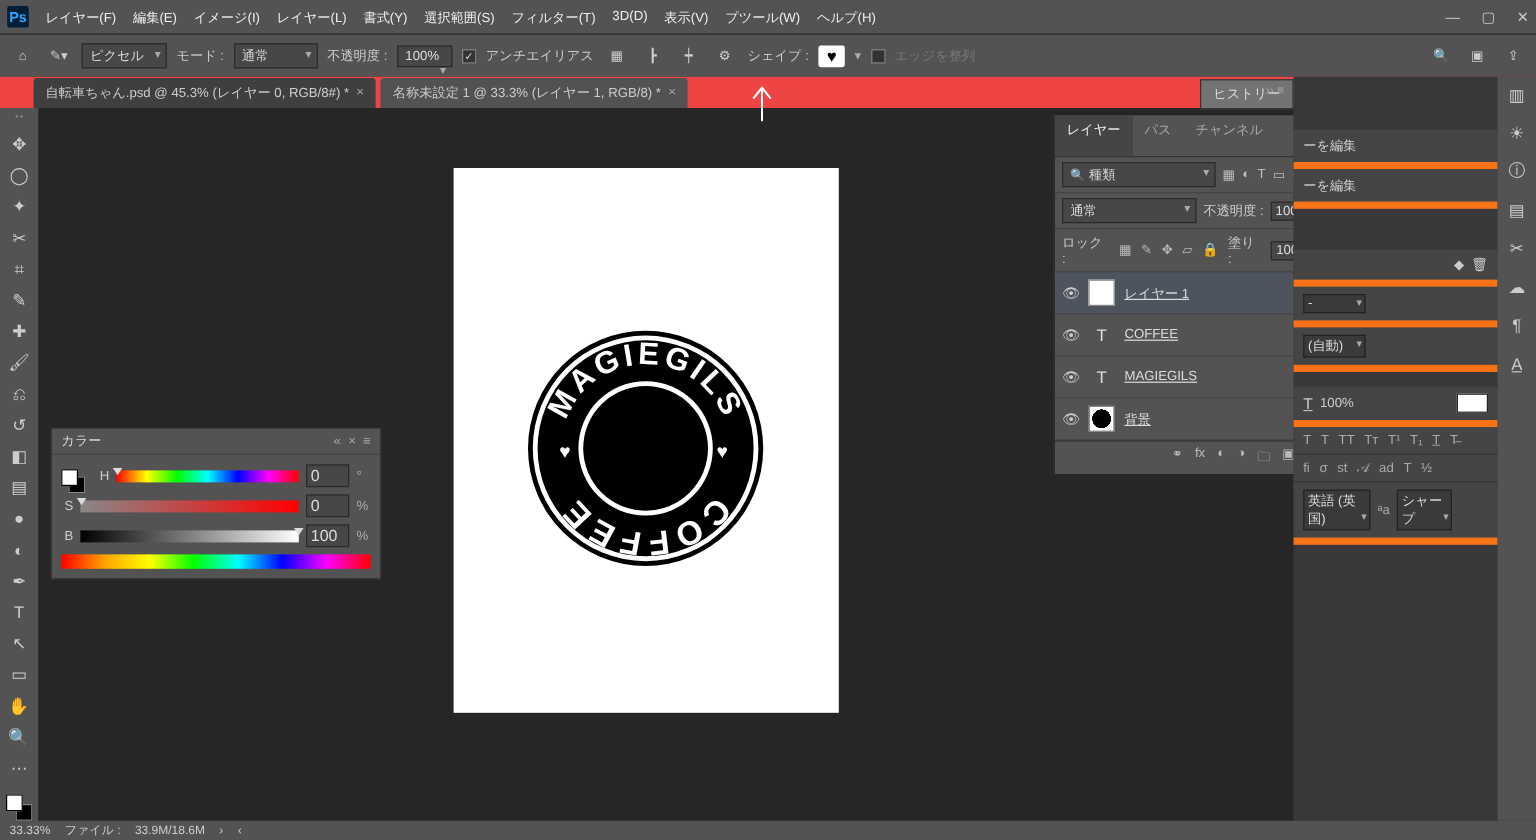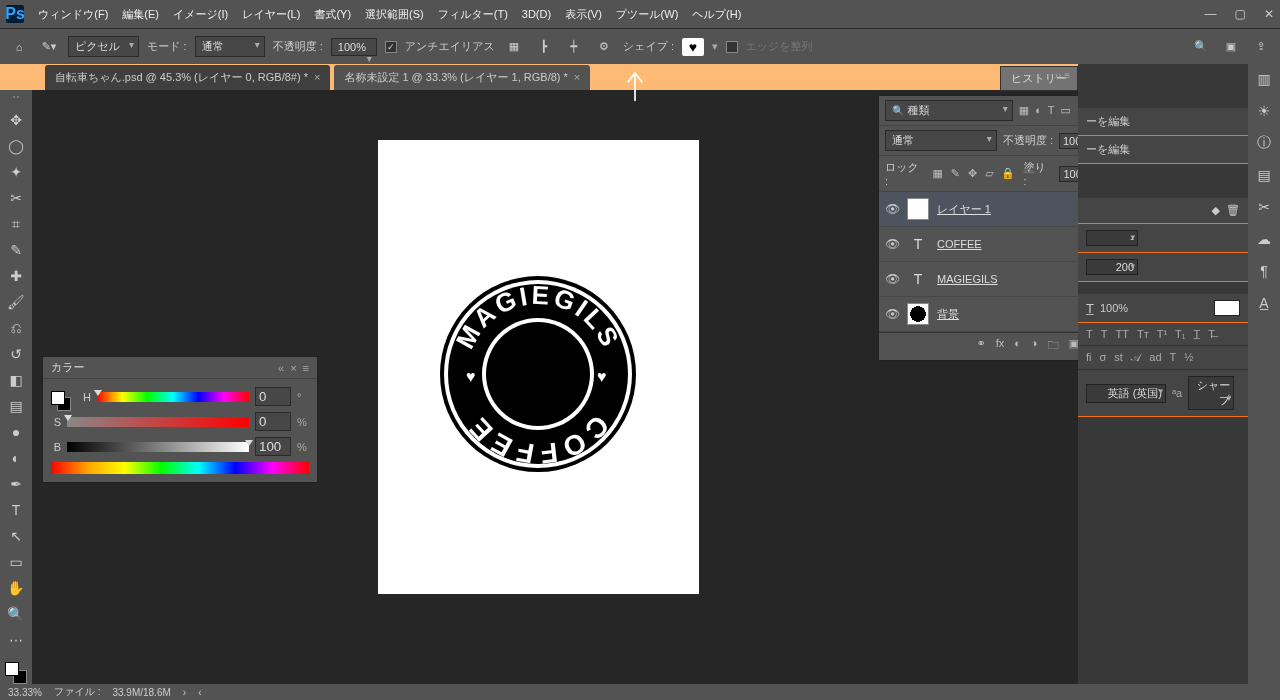--- a/index.html
+++ b/index.html
@@ -1,32 +1,32 @@
 <!DOCTYPE html>
 <html><head>
 <meta charset="utf-8">
 <style>
   * { margin:0; padding:0; box-sizing:border-box; font-family:"Segoe UI",Meiryo,sans-serif; }
   body { background:#323232; color:#ccc; width:1280px; height:700px; overflow:hidden; font-size:11px; position:relative; }
   
   .menubar { height:28px; background:#535353; display:flex; align-items:center; padding:0 6px; gap:14px; }
-  .ps-logo { width:18px; height:18px; background:#001e36; color:#31a8ff; font-weight:bold; font-size:16px; display:flex; align-items:center; justify-content:center; border-radius:2px; }
+  .ps-logo { width:18px; height:18px; background:#001e36; color:#31a8ff; font-weight:bold; font-size:12px; display:flex; align-items:center; justify-content:center; border-radius:2px; }
   .menuitem { color:#eee; cursor:default; }
   .win-ctrl { margin-left:auto; display:flex; gap:18px; color:#ccc; font-size:12px; }
   
   .optbar { height:36px; background:#535353; display:flex; align-items:center; gap:8px; padding:0 8px; border-top:1px solid #2a2a2a; }
   .opt-label { color:#ccc; }
   .opt-select { background:#474747; border:1px solid #2a2a2a; color:#ddd; padding:2px 18px 2px 6px; position:relative; }
   .opt-select::after { content:"▾"; position:absolute; right:4px; font-size:10px; color:#aaa; }
   .chk { width:12px; height:12px; border:1px solid #888; background:#333; display:inline-flex; align-items:center; justify-content:center; font-size:9px; color:#ddd; }
   .icon-btn { width:22px; height:22px; display:flex; align-items:center; justify-content:center; color:#ccc; }
   .shape-heart { color:#000; background:#fff; width:22px; height:18px; border-radius:2px; display:flex; align-items:center; justify-content:center; font-size:14px; }
   .optspacer { flex:1; }
   
-  .doctabs { height:26px; background:#fdba74; display:flex; align-items:center; padding-left:45px; gap:4px; }
+  .doctabs { height:26px; background:#ef4444; display:flex; align-items:center; padding-left:28px; gap:4px; }
   .dtab { background:#3f3f3f; padding:5px 10px; color:#ccc; border-top-left-radius:3px; border-top-right-radius:3px; display:flex; gap:6px; align-items:center; }
   .dtab.active { background:#525252; }
   .dtab .close { font-size:11px; color:#aaa; }
   
   .toolbox { position:absolute; left:0; top:90px; width:32px; background:#535353; display:flex; flex-direction:column; align-items:center; padding:4px 0; gap:6px; }
   .tool { width:24px; height:20px; display:flex; align-items:center; justify-content:center; color:#ccc; font-size:14px; }
   .swatch-fgbg { width:22px; height:22px; position:relative; margin-top:6px; }
   .swatch-fg { width:14px; height:14px; background:#fff; border:1px solid #000; position:absolute; left:0; top:0; }
   .swatch-bg { width:14px; height:14px; background:#000; border:1px solid #888; position:absolute; right:0; bottom:0; }
   .qm { width:14px; height:8px; background:#444; border:1px solid #666; margin-top:6px; }
@@ -86,36 +86,36 @@
   .lp-item { display:flex; align-items:center; gap:8px; padding:6px 6px; border-bottom:1px solid #474747;}
   .lp-item.sel { background:#3a5a8a33; }
   .lp-eye { width:14px; color:#ccc; font-size:12px;}
   .lp-thumb { width:22px; height:22px; background:#fff; border:1px solid #888; display:flex; align-items:center; justify-content:center; font-size:12px; color:#000;}
   .lp-thumb.T { background:transparent; border:none; color:#ddd; font-size:14px;}
   .lp-thumb.bgc{ background:radial-gradient(circle,#000 55%,#fff 56%);}
   .lp-name{color:#ddd;text-decoration:underline;}
   .lp-foot { display:flex; gap:10px; padding:4px 6px; justify-content:flex-end; color:#bbb; border-top:1px solid #333;}
   .lp-foot span{font-size:11px;}
   
-  .propblk { background:#454545; padding:6px 8px; border-bottom:1px solid #f97316; display:flex; align-items:center; gap:6px;text-align:right;}
+  .propblk { background:#454545; padding:6px 8px; border-bottom:6px solid #f97316; display:flex; align-items:center; gap:6px;}
   .propblk .txt{color:#ccc;}
   .prop-input{background:#3a3a3a;border:1px solid #222;color:#ddd;width:52px;padding:1px 3px;position:relative;}
   .prop-input::after{content:"▾";position:absolute;right:2px;font-size:9px;color:#aaa;}
   .char-icons{display:flex;gap:8px;padding:5px 8px;color:#aaa;border-bottom:1px solid #333;background:#454545;}
   .char-icons span{font-size:11px;}
   
   .status { position:absolute; left:0; right:0; bottom:0; height:16px; background:#535353; display:flex; align-items:center; gap:12px; padding:0 8px; color:#ccc; font-size:10px;}
   .status .spacer{flex:1;}
 </style>
 </head>
 <body>
 
 <div class="menubar">
   <div class="ps-logo">Ps</div>
-  <div class="menuitem">ウィンドウ(F)</div>
+  <div class="menuitem">レイヤー(F)</div>
   <div class="menuitem">編集(E)</div>
   <div class="menuitem">イメージ(I)</div>
   <div class="menuitem">レイヤー(L)</div>
   <div class="menuitem">書式(Y)</div>
   <div class="menuitem">選択範囲(S)</div>
   <div class="menuitem">フィルター(T)</div>
   <div class="menuitem">3D(D)</div>
   <div class="menuitem">表示(V)</div>
   <div class="menuitem">プツール(W)</div>
   <div class="menuitem">ヘルプ(H)</div>
@@ -267,20 +267,26 @@
       <span class="cp-unit">%</span>
     </div>
     <div class="cp-spec"></div>
   </div>
 </div>
 
 <div class="hist">ヒストリー</div>
 <div class="hist-more"><span>››</span> <span>≡</span></div>
 
 <div class="layerspanel">
+  <div class="lp-tabs">
+    <span class="lp-tab active">レイヤー</span>
+    <span class="lp-tab">パス</span>
+    <span class="lp-tab">チャンネル</span>
+    <span class="lp-menu"><span>«</span> <span>×</span><br><span>≡</span></span>
+  </div>
   <div class="lp-row">
     <span class="lp-select"><span style="font-size:10px">🔍</span> <span>種類</span></span>
     <span class="lp-mini-icons">
       <span>▦</span>
       <span>◐</span>
       <span>T</span>
       <span>▭</span>
       <span>▣</span>
       <span>◉</span>
     </span>
@@ -345,21 +351,21 @@
       </div>
     <div style="height:34px"></div>
     <div class="propblk" style="justify-content:flex-end">
         <span>◆</span> 
         <span>🗑</span>
       </div>
     <div class="propblk">
         <span class="prop-input">-</span>
       </div>
     <div class="propblk">
-        <span class="prop-input">200</span>
+        <span class="prop-input">(自動)</span>
       </div>
     <div style="height:12px"></div>
     <div class="propblk">
         <span style="font-size:13px">T̲</span>
         <span class="txt">100%</span>
         <span style="margin-left:auto;width:26px;height:16px;background:#fff;border:1px solid #222"></span>
       </div>
     <div class="char-icons">
       <span>T</span>
         <span>T</span>
@@ -373,21 +379,21 @@
     <div class="char-icons">
       <span>fi</span>
         <span>σ</span>
       <span>st</span>
         <span>𝒜</span>
       <span>ad</span>
         <span>T</span>
       <span>½</span>
     </div>
     <div class="propblk">
-      <span class="prop-input" style="width:80px">英語 (英国)</span>
+      <span class="prop-input" style="width:56px">英語 (英国)</span>
       <span style="color:#aaa">ᵃa</span>
       <span class="prop-input" style="width:46px">シャープ</span>
     </div>
   </div>
   <div class="iconstrip">
     <span class="ic">▥</span>
     <span class="ic">☀</span>
     <span class="ic">ⓘ</span>
     <span class="ic">▤</span>
     <span class="ic">✂</span>

